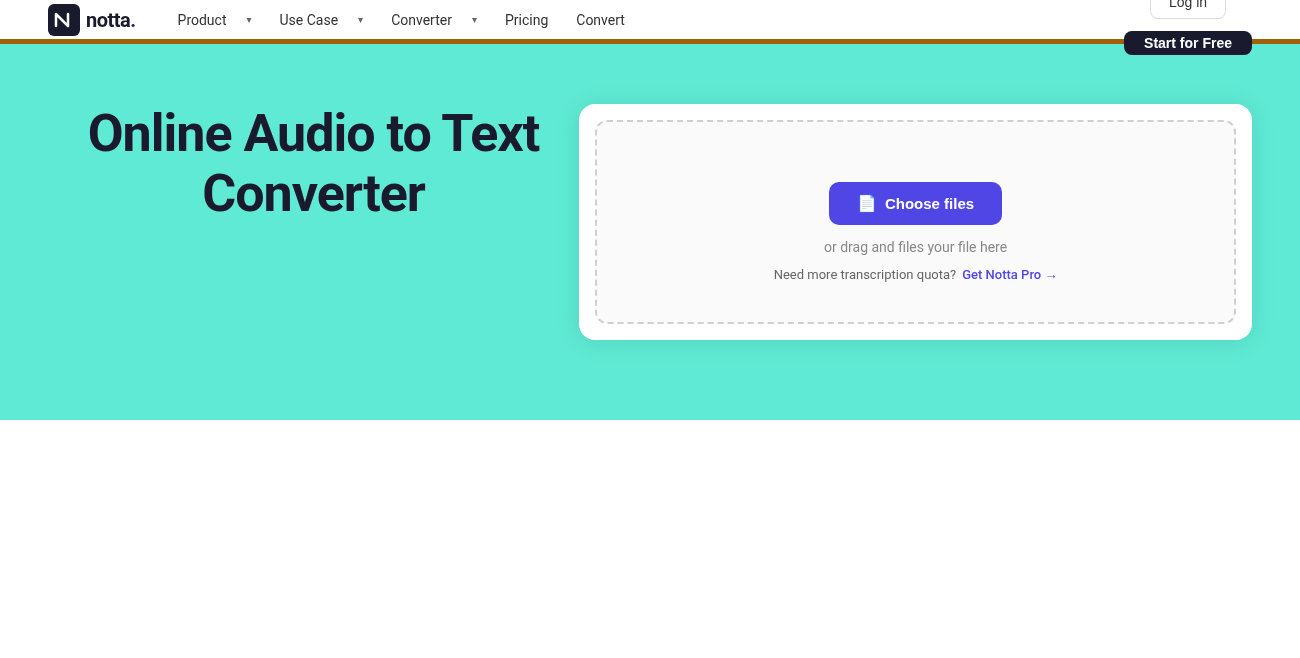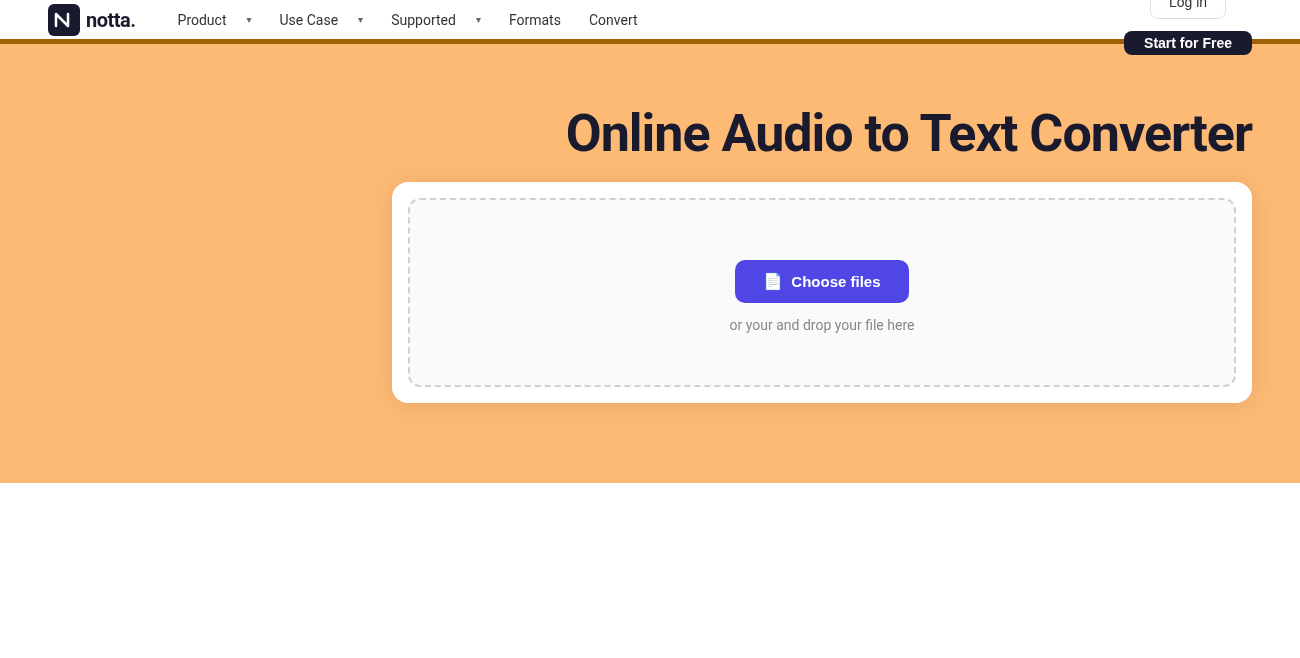--- a/index.html
+++ b/index.html
@@ -99,24 +99,23 @@
       color: #fff;
       background: #1a1a2e;
       border: none;
       border-radius: 8px;
       cursor: pointer;
     }
 
     
     .hero {
       display: flex;
-      flex-direction: column;
-      align-items: flex-end;
+      align-items: flex-start;
       padding: 60px 48px 40px;
-      background: #fdba74;
+      background: #5eead4;
     }
 
     .hero-title {
       font-size: 52px;
       font-weight: 700;
       color: #1a1a2e;
       text-align: center;
       line-height: 1.15;
       letter-spacing: -1px;
       max-width: 800px;
@@ -218,25 +217,25 @@
     <div class="nav-links">
       <div class="nav-item">
         <span>Product</span>
         <span class="nav-chevron">▾</span>
       </div>
       <div class="nav-item">
         <span>Use Case</span>
         <span class="nav-chevron">▾</span>
       </div>
       <div class="nav-item">
-        <span>Supported</span>
+        <span>Converter</span>
         <span class="nav-chevron">▾</span>
       </div>
       <div class="nav-item">
-        <span>Formats</span>
+        <span>Pricing</span>
       </div>
       <div class="nav-item">
         <span>Convert</span>
       </div>
     </div>
   </div>
   <div class="nav-right">
     <button class="btn-login">Log in</button>
     <button class="btn-start">Start for Free</button>
   </div>
@@ -244,16 +243,20 @@
 
 <section class="hero">
   <h1 class="hero-title">Online Audio to Text Converter</h1>
 
   <div class="upload-card">
     <div class="upload-inner">
       <button class="btn-choose">
         <span class="upload-icon">📄</span>
         <span>Choose files</span>
       </button>
-      <p class="drag-text">or your and drop your file here</p>
+      <p class="drag-text">or drag and files your file here</p>
+      <div class="quota-row">
+        <span>Need more transcription quota?</span>
+        <span class="quota-link">Get Notta Pro →</span>
+      </div>
     </div>
   </div>
 </section>
 
 </body></html>

